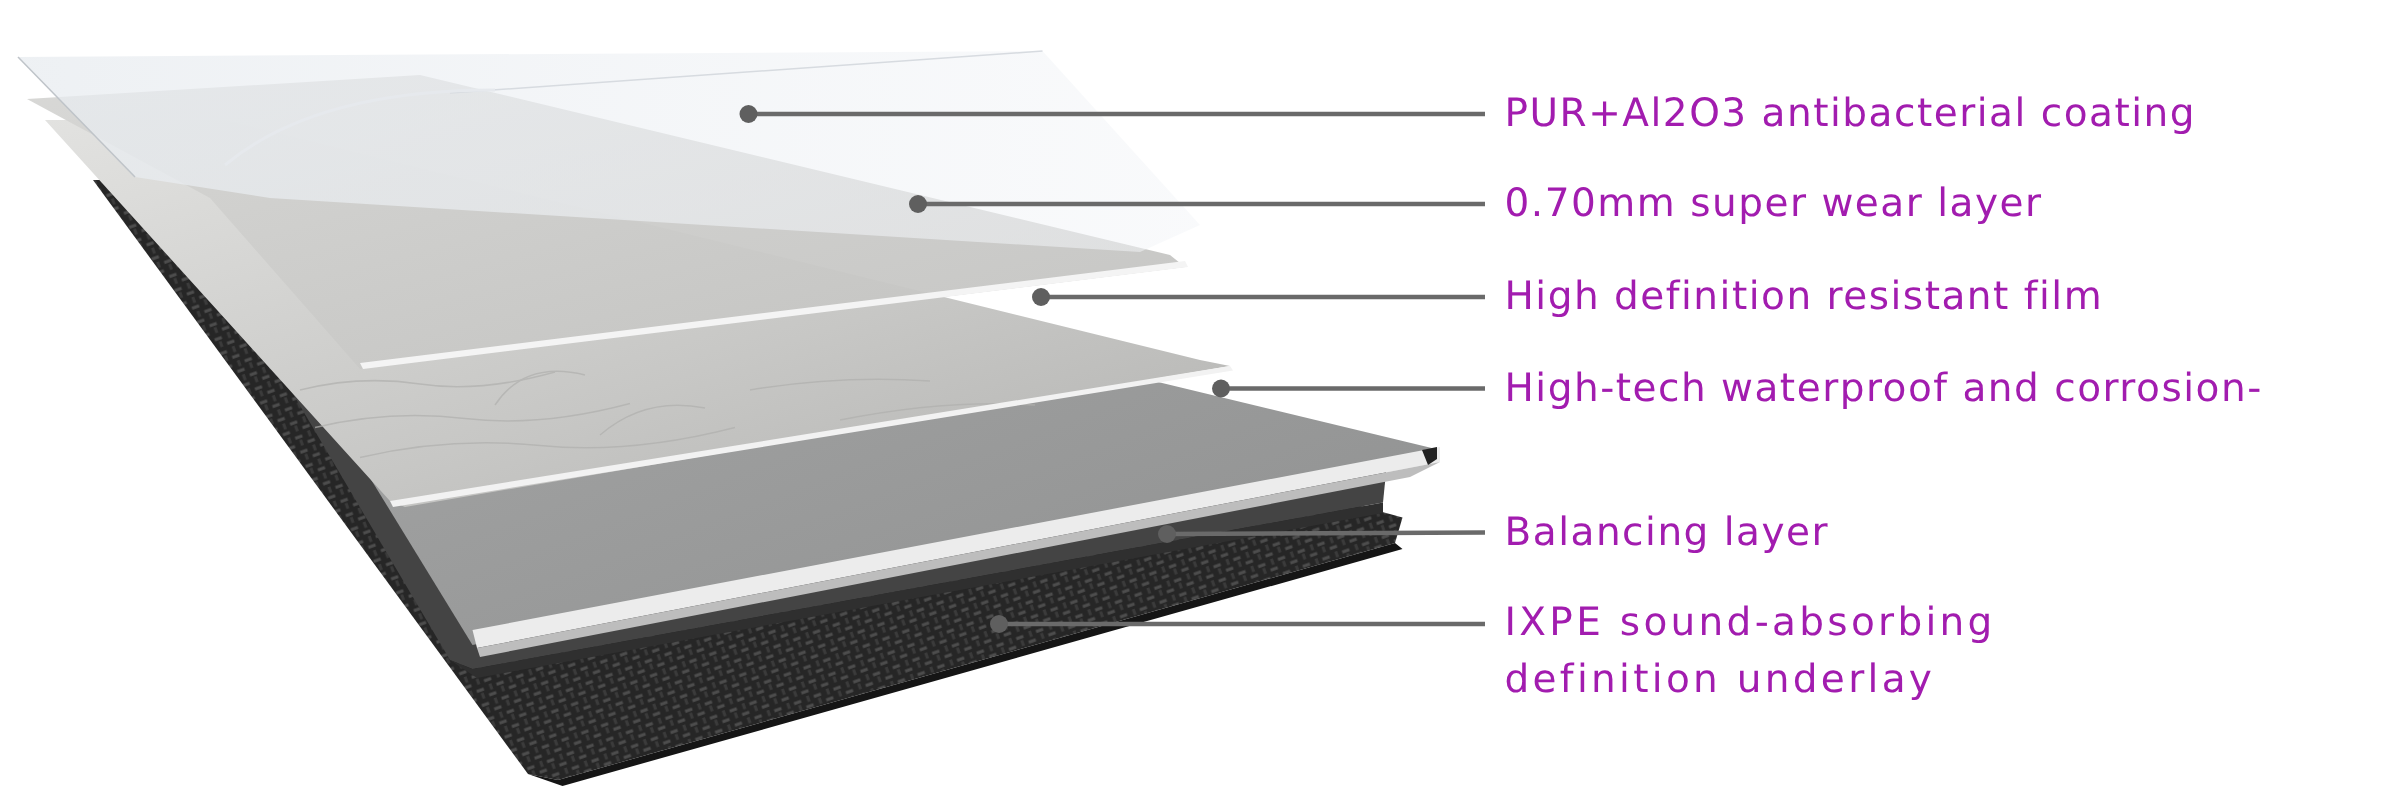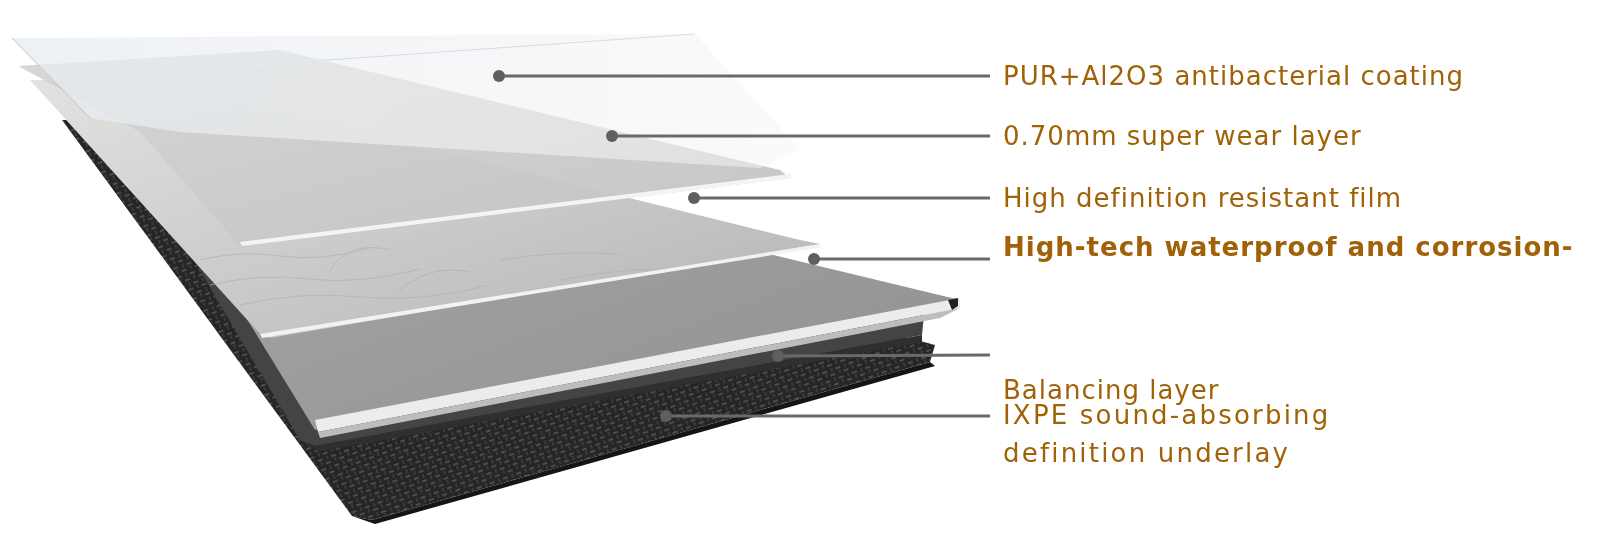--- a/index.html
+++ b/index.html
@@ -17,21 +17,21 @@
     #illustration {
       position: absolute;
       left: 0;
       top: 0;
       width: 1600px;
       height: 534px;
     }
     .label {
       position: absolute;
       left: 1003px;
-      color: #a16207;
+      color: #a21caf;
       font-size: 26px;
       line-height: 38px;
       letter-spacing: 1px;
       white-space: nowrap;
       font-family: "DejaVu Sans", sans-serif;
     }
     .label .line2 { display: block; }
     .label.wide { letter-spacing: 2.2px; }
   </style>
 </head>
@@ -134,22 +134,22 @@
 
 <div class="label" style="top:57px;">
   <span>PUR+Al2O3 antibacterial coating</span>
 </div>
 <div class="label" style="top:117px;">
   <span>0.70mm super wear layer</span>
 </div>
 <div class="label" style="top:179px;">
   <span>High definition resistant film</span>
 </div>
-<div class="label" style="top:228px;font-weight:bold;">
+<div class="label" style="top:240px;">
   <span class="line2">High-tech waterproof and corrosion-</span>
 </div>
-<div class="label" style="top:336px;margin-top:35px;">
+<div class="label" style="top:336px;">
   <span>Balancing layer</span>
 </div>
 <div class="label wide" style="top:396px;">
   <span class="line2">IXPE sound-absorbing</span>
   <span class="line2">definition underlay</span>
 </div>
 
 </body></html>

